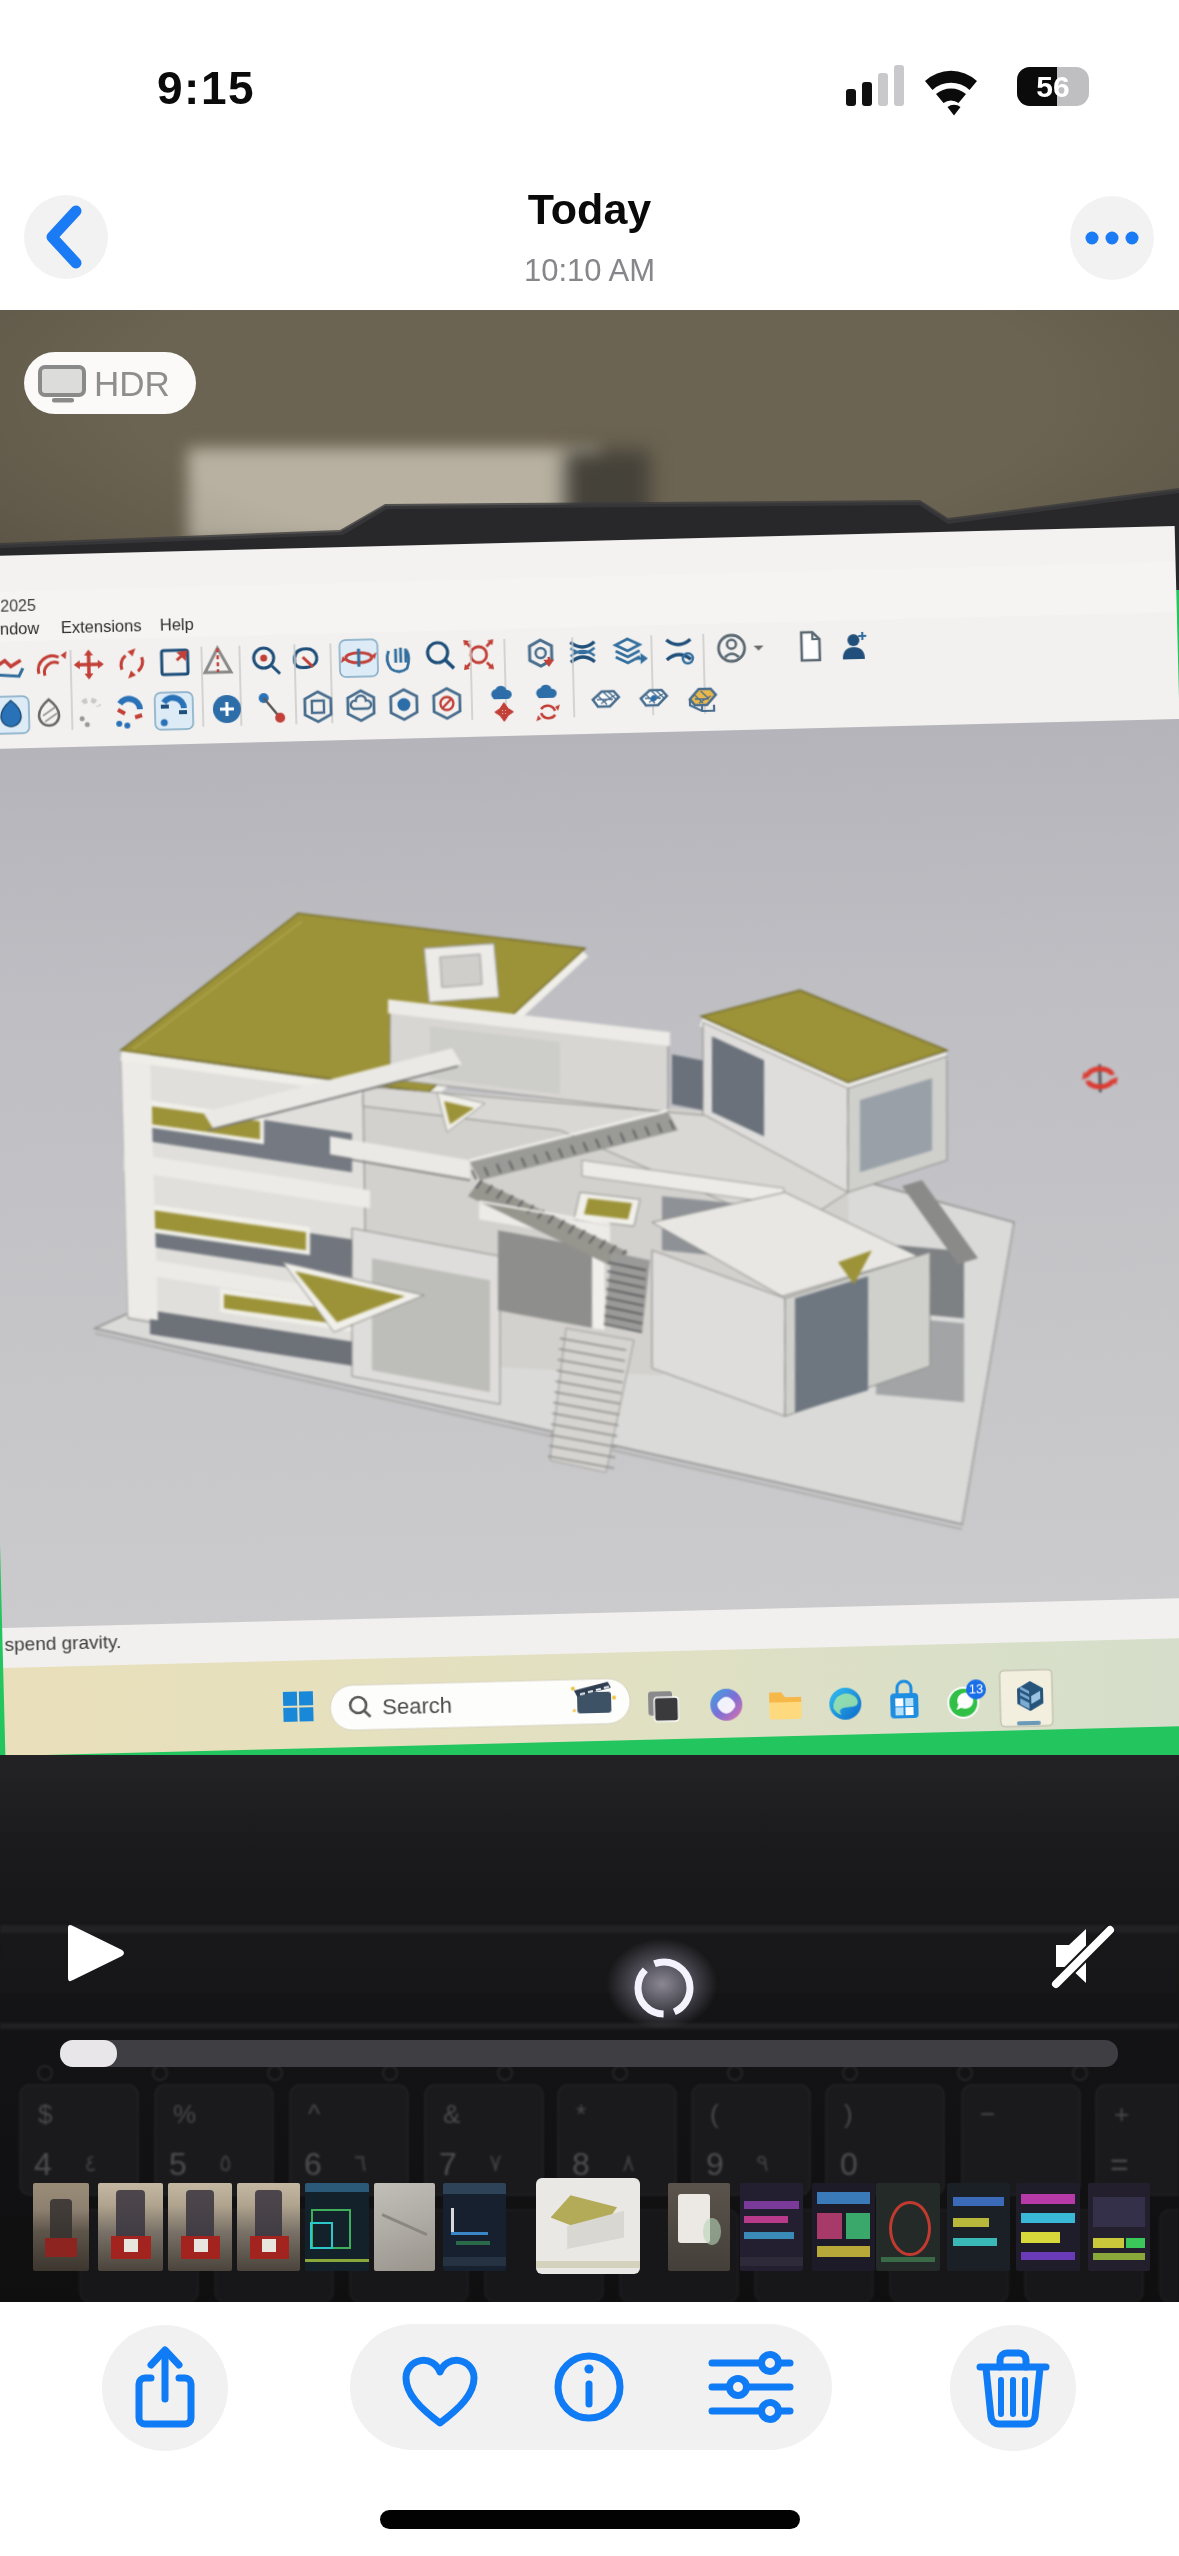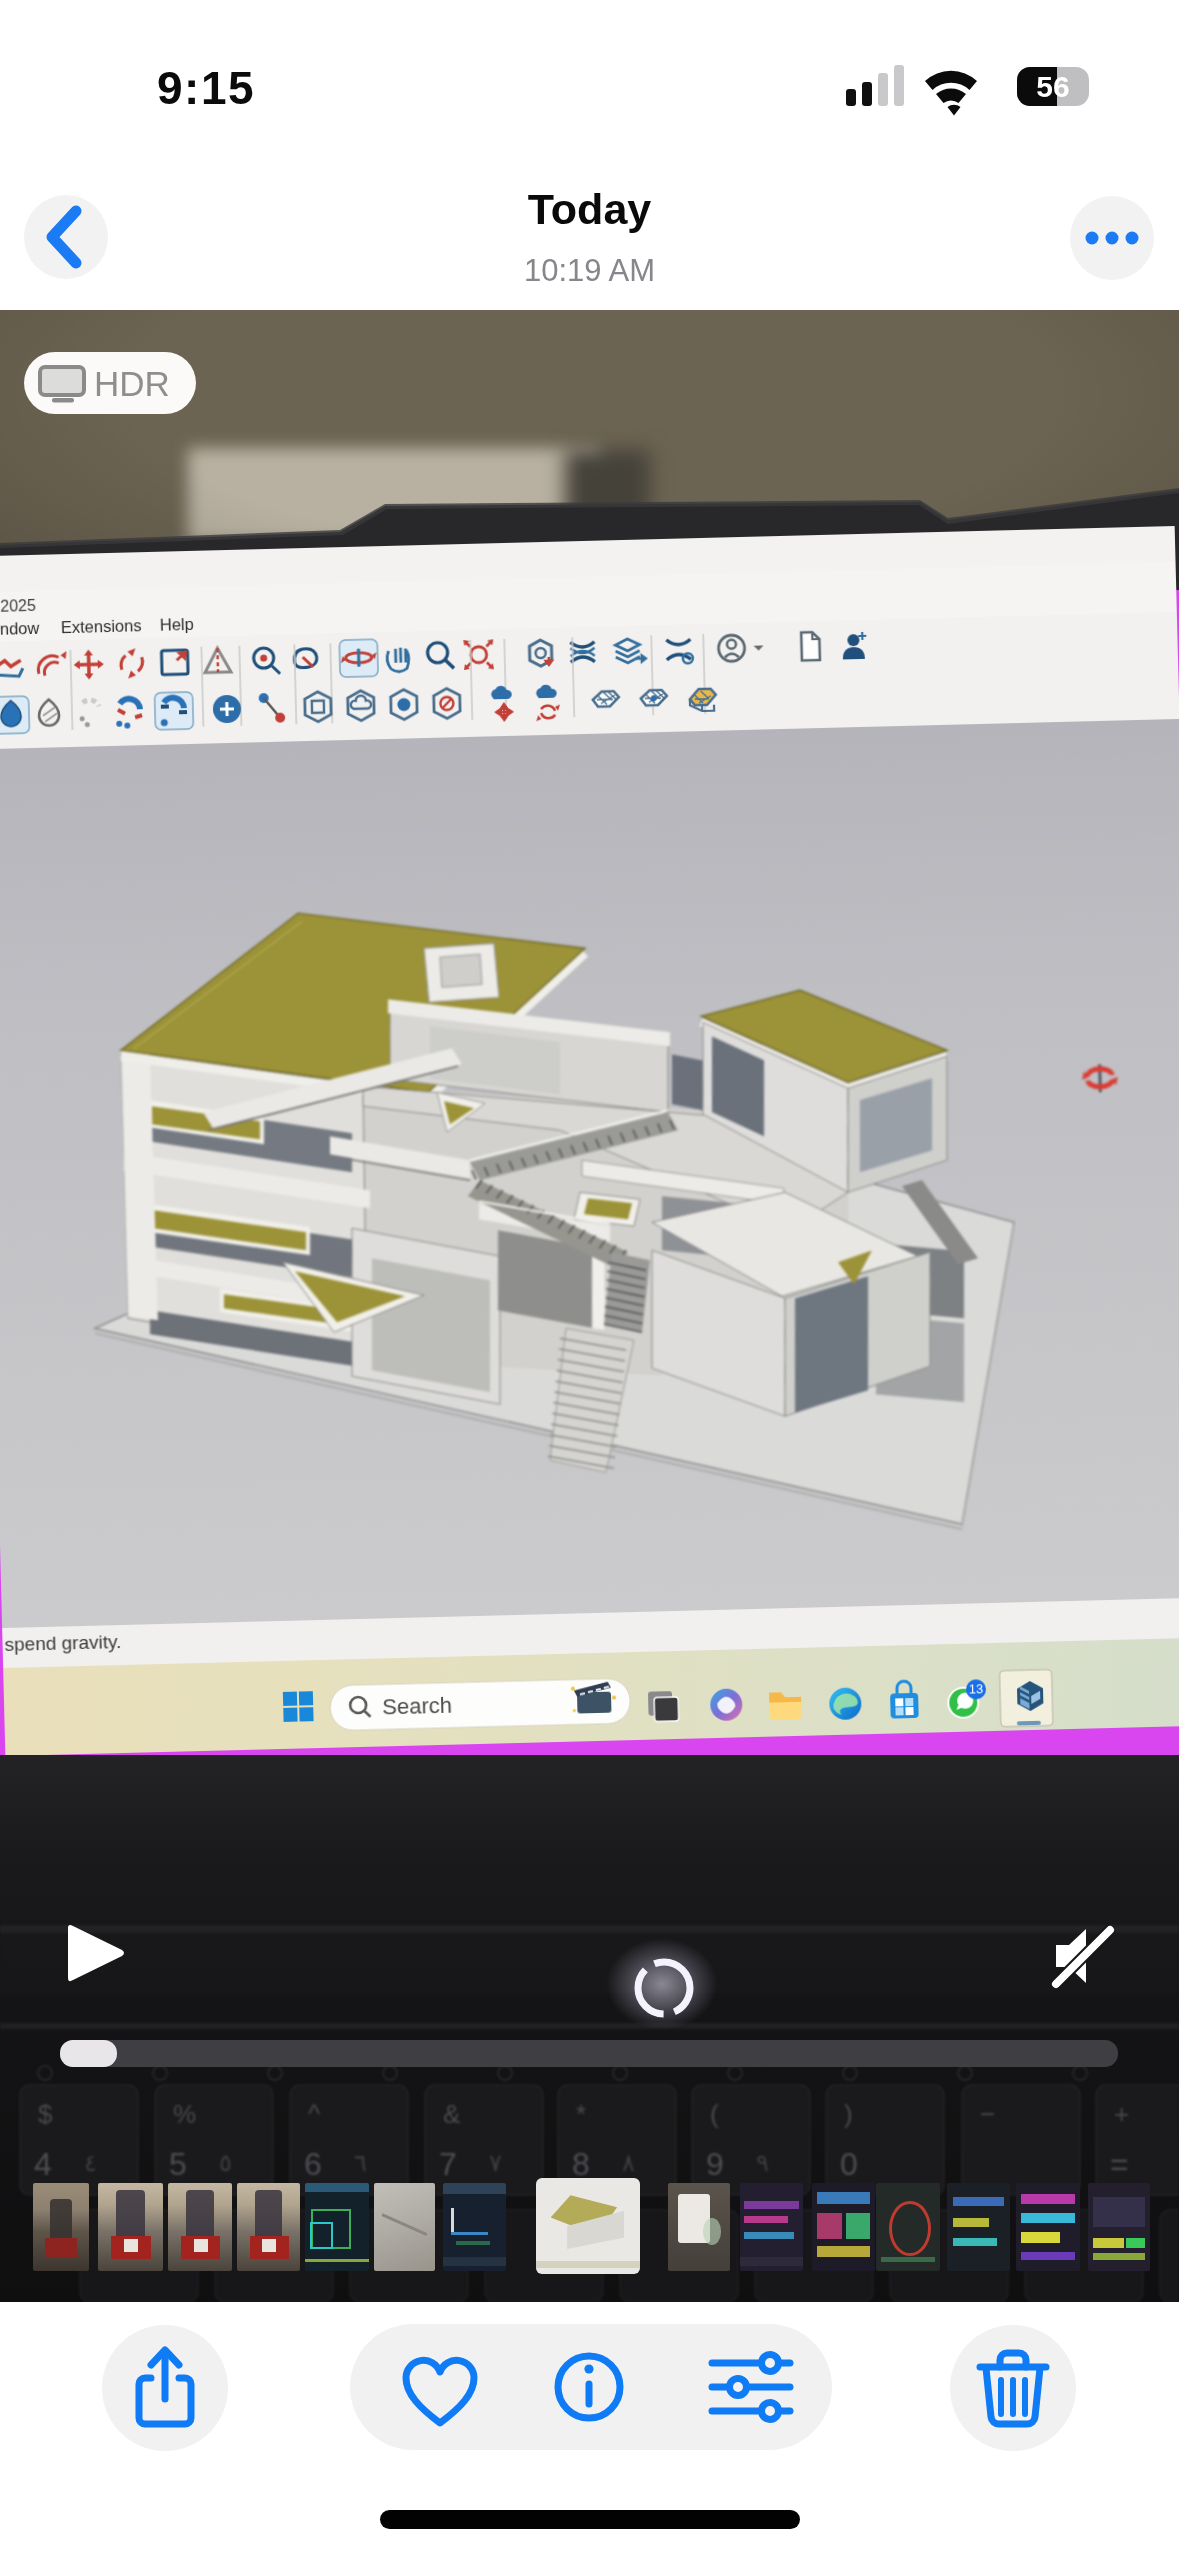--- a/index.html
+++ b/index.html
@@ -29,29 +29,29 @@
     <text x="213" y="37" font-size="30" font-weight="bold" fill="#ffffff" text-anchor="middle">56</text>
     <path d="M252 19 q6 7 0 14 Z" fill="#bfbfc1"></path>
   </g>
 </svg>
 
 <div class="abs" style="left:24px;top:195px;width:84px;height:84px;border-radius:50%;background:#f2f2f3;"></div>
 <svg class="abs" style="left:24px;top:195px;" width="84" height="84" viewBox="0 0 84 84">
   <path d="M52 16 L28 42 L52 68" fill="none" stroke="#1b7bf5" stroke-width="11" stroke-linecap="round" stroke-linejoin="round"></path>
 </svg>
 <div class="abs" style="left:0;top:185px;width:1179px;text-align:center;font-size:43px;font-weight:bold;color:#0a0a0a;">Today</div>
-<div class="abs" style="left:0;top:253px;width:1179px;text-align:center;font-size:31px;color:#86868b;">10:19 AM</div>
+<div class="abs" style="left:0;top:253px;width:1179px;text-align:center;font-size:31px;color:#86868b;">10:10 AM</div>
 <div class="abs" style="left:1070px;top:196px;width:84px;height:84px;border-radius:50%;background:#f2f2f3;"></div>
 <svg class="abs" style="left:1070px;top:196px;" width="84" height="84" viewBox="0 0 84 84">
   <circle cx="22" cy="42" r="6.5" fill="#1b7bf5"></circle>
     <circle cx="42" cy="42" r="6.5" fill="#1b7bf5"></circle>
     <circle cx="62" cy="42" r="6.5" fill="#1b7bf5"></circle>
 </svg>
 
-<div class="abs" id="photo" style="left:0;top:310px;width:1179px;height:1992px;overflow:hidden;background:#d946ef;">
+<div class="abs" id="photo" style="left:0;top:310px;width:1179px;height:1992px;overflow:hidden;background:#22c55e;">
 
   <div class="abs" style="left:0;top:0;width:1179px;height:280px;background:#6c6452;"></div>
   <div class="abs" style="left:188px;top:138px;width:412px;height:95px;background:#b8b1a1;filter:blur(8px);"></div>
   <div class="abs" style="left:565px;top:140px;width:85px;height:115px;background:#45423a;filter:blur(10px);"></div>
   <div class="abs" style="left:0;top:0;width:1179px;height:280px;background:radial-gradient(ellipse at 50% 30%, rgba(0,0,0,0) 55%, rgba(0,0,0,0.18) 100%);"></div>
 
   <svg class="abs" style="left:0;top:150px;" width="1179" height="130" viewBox="0 0 1179 130">
     <path d="M0 85 L340 72 L385 46 L920 42 L948 60 L1179 30 L1179 130 L0 130 Z" fill="#28282a"></path>
     <path d="M0 83 L340 70 L385 44 L920 40 L948 58 L1179 28 L1179 33 L948 64 L919 45 L387 49 L343 75 L0 88 Z" fill="#3a3a3c" opacity="0.8"></path>
   </svg>

